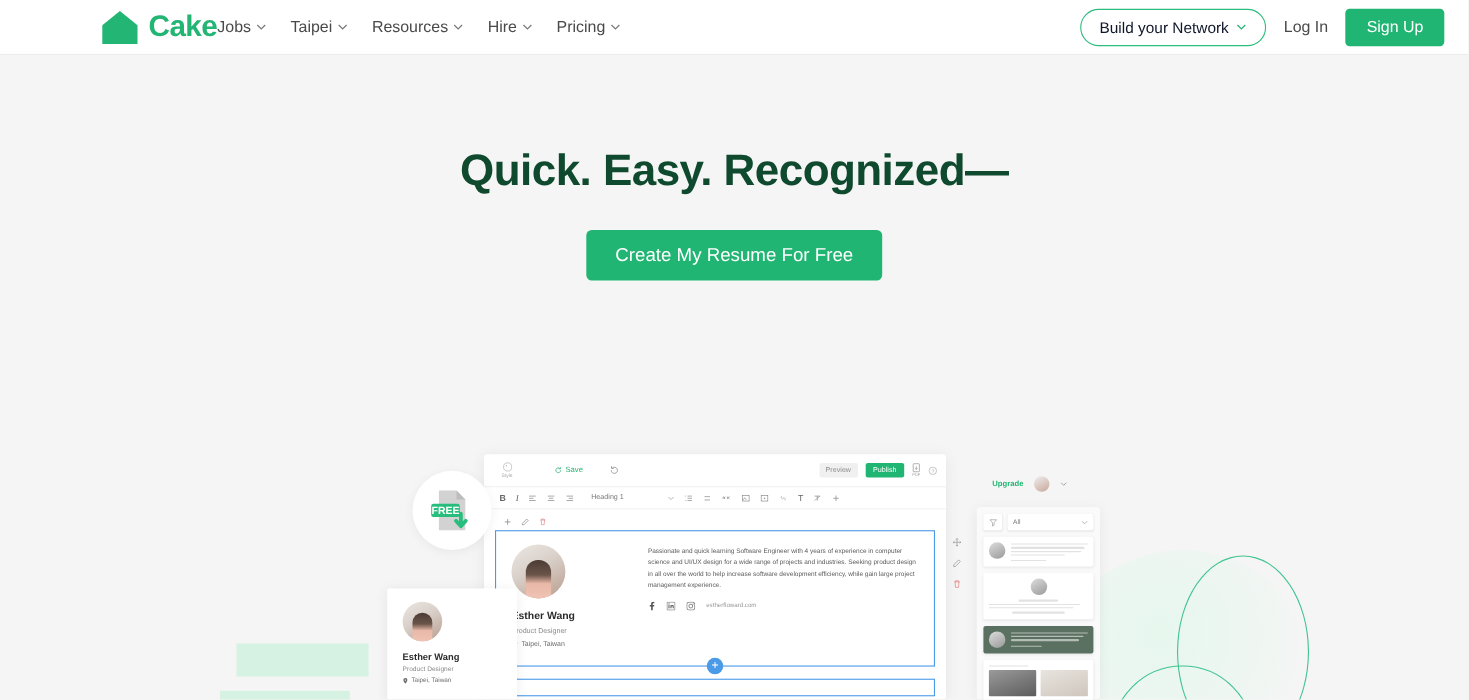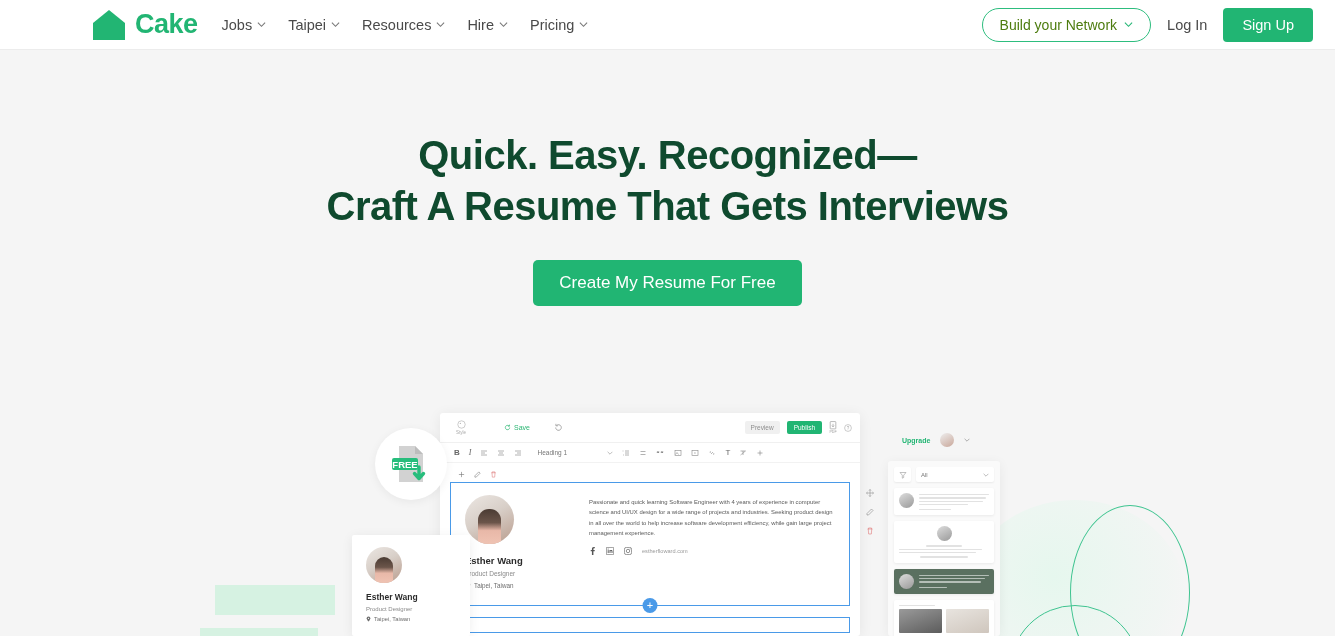--- a/index.html
+++ b/index.html
@@ -21,30 +21,30 @@
     padding: 0 22px 0 92px;
     position: relative;
     z-index: 30;
   }
   .logo-wrap { display: flex; align-items: center; gap: 9px; }
   .logo-mark { width: 34px; height: 32px; display:block; }
   .logo-text {
     font-size: 27px; font-weight: 700; color: #22b573;
     letter-spacing: -0.5px; line-height: 1;
   }
-  .nav { display: flex; align-items: center; gap: 22px; margin-left: 24px; }
+  .nav { display: flex; align-items: center; gap: 22px; }
   .nav-item {
     display: flex; align-items: center; gap: 5px;
     font-size: 14.5px; color: #4a4a4a; cursor: pointer; white-space: nowrap;
   }
   .chev { width: 9px; height: 9px; display:block; }
   .right-area { margin-left: auto; display: flex; align-items: center; gap: 16px; }
   .btn-outline {
     display: flex; align-items: center; gap: 7px;
-    border: 1px solid #2dbd7e; color: #4d7c0f;
+    border: 1px solid #2dbd7e; color: #0f172a;
     border-radius: 20px; padding: 8px 17px;
     font-size: 14px; background: #fff; cursor: pointer; white-space: nowrap; justify-content: center;
   }
   .link-login { font-size: 14.5px; color: #4a4a4a; cursor: pointer; }
   .btn-signup {
     background: #21b573; color: #fff; border: none;
     border-radius: 4px; padding: 9px 19px;
     font-size: 14.5px; cursor: pointer; font-family: inherit;
   }
 
@@ -300,21 +300,20 @@
 
 <div class="decor blob"></div>
 <div class="decor ring-1"></div>
 <div class="decor ring-2"></div>
 <div class="decor mint-rect-1"></div>
 <div class="decor mint-rect-2"></div>
 
 <div class="hero">
   <h1 class="headline">
     <div>Quick. Easy. Recognized—</div>
-    <div>Craft A Resume That Gets Interviews</div>
   </h1>
   <button class="cta">Create My Resume For Free</button>
 </div>
 
 <div class="mockup">
 
   <div class="acct-strip">
     <span class="upgrade">Upgrade</span>
     <span class="avatar-sm"></span>
     <svg width="6" height="6" viewBox="0 0 10 10">

